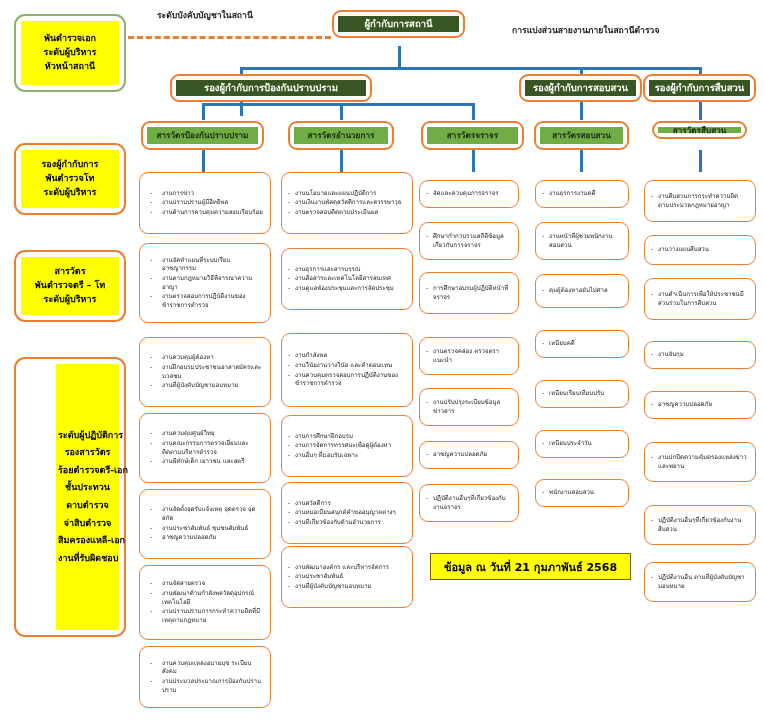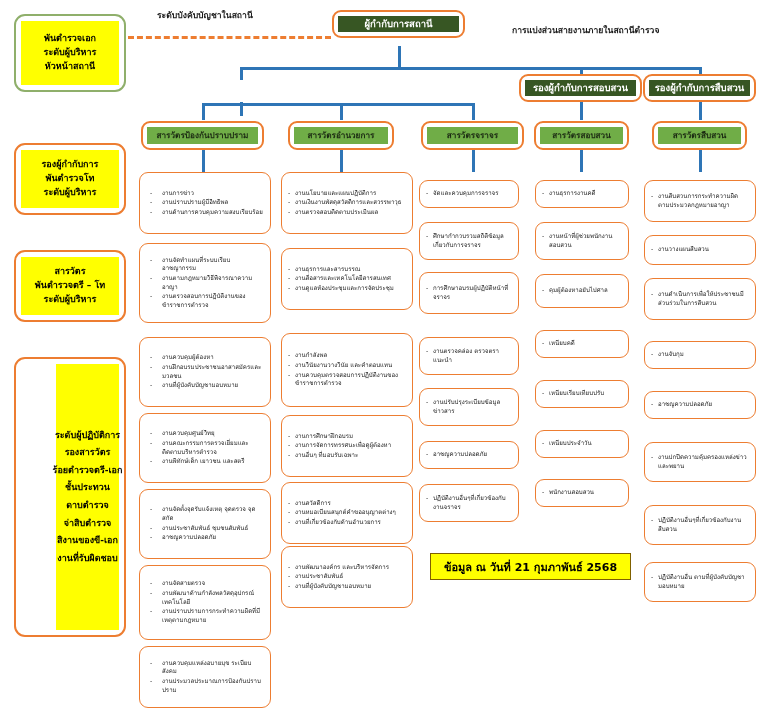--- a/index.html
+++ b/index.html
@@ -94,21 +94,20 @@
     justify-content: center;
   }
   .legend-wrap.green-border { border-color: #8faf6b; }
   .legend-inner {
     width: 100%;
     height: 100%;
     background: #ffff00;
     color: #000000;
     display: flex;
     flex-direction: column;
-    align-items: center;
     justify-content: center;
     text-align: center;
     font-size: 9px;
     font-weight: bold;
     line-height: 1.55;
     padding: 3px 2px;
   }
   .legend-inner.tall { line-height: 1.95; font-size: 9px; }
   .legend-inner span { display: block; white-space: nowrap; }
 
@@ -229,49 +228,52 @@
   </div>
 
   <div class="legend-wrap" style="left:14px; top:357px; width:112px; height:280px;padding-left:40px;">
     <div class="legend-inner tall">
       <span>ระดับผู้ปฏิบัติการ</span>
       <span>รองสารวัตร</span>
       <span>ร้อยตำรวจตรี-เอก</span>
       <span>ชั้นประทวน</span>
       <span>ดาบตำรวจ</span>
       <span>จ่าสิบตำรวจ</span>
-      <span>สิงานของขี-เอก</span>
+      <span>สิมครองแหลี-เอก</span>
       <span>งานที่รับผิดชอบ</span>
     </div>
   </div>
 
   <div class="head-wrap" style="left:332px; top:10px; width:133px; height:28px;">
     <div class="head-inner">ผู้กำกับการสถานี</div>
   </div>
 
+  <div class="head-wrap" style="left:170px; top:74px; width:202px; height:28px;">
+    <div class="head-inner">รองผู้กำกับการป้องกันปราบปราม</div>
+  </div>
   <div class="head-wrap" style="left:519px; top:74px; width:123px; height:28px;">
     <div class="head-inner">รองผู้กำกับการสอบสวน</div>
   </div>
   <div class="head-wrap" style="left:643px; top:74px; width:113px; height:28px;">
     <div class="head-inner">รองผู้กำกับการสืบสวน</div>
   </div>
 
   <div class="dept-wrap" style="left:288px; top:121px; width:106px; height:29px;">
     <div class="dept-inner">สารวัตรอำนวยการ</div>
   </div>
   <div class="dept-wrap" style="left:141px; top:121px; width:123px; height:29px;">
     <div class="dept-inner">สารวัตรป้องกันปราบปราม</div>
   </div>
   <div class="dept-wrap" style="left:421px; top:121px; width:103px; height:29px;">
     <div class="dept-inner">สารวัตรจราจร</div>
   </div>
   <div class="dept-wrap" style="left:534px; top:121px; width:95px; height:29px;">
     <div class="dept-inner">สารวัตรสอบสวน</div>
   </div>
-  <div class="dept-wrap" style="left:652px; top:121px; width:95px; height:29px;">
+  <div class="dept-wrap" style="left:652px; top:121px; width:95px; height:18px;">
     <div class="dept-inner">สารวัตรสืบสวน</div>
   </div>
 
   <div class="task-box" style="left:139px; top:172px; width:132px; height:62px;">
     <ul>
       <li>งานการข่าว</li>
       <li>งานปราบปรามผู้มีอิทธิพล</li>
       <li>งานด้านการควบคุมความสงบเรียบร้อย</li>
     </ul>
   </div>

